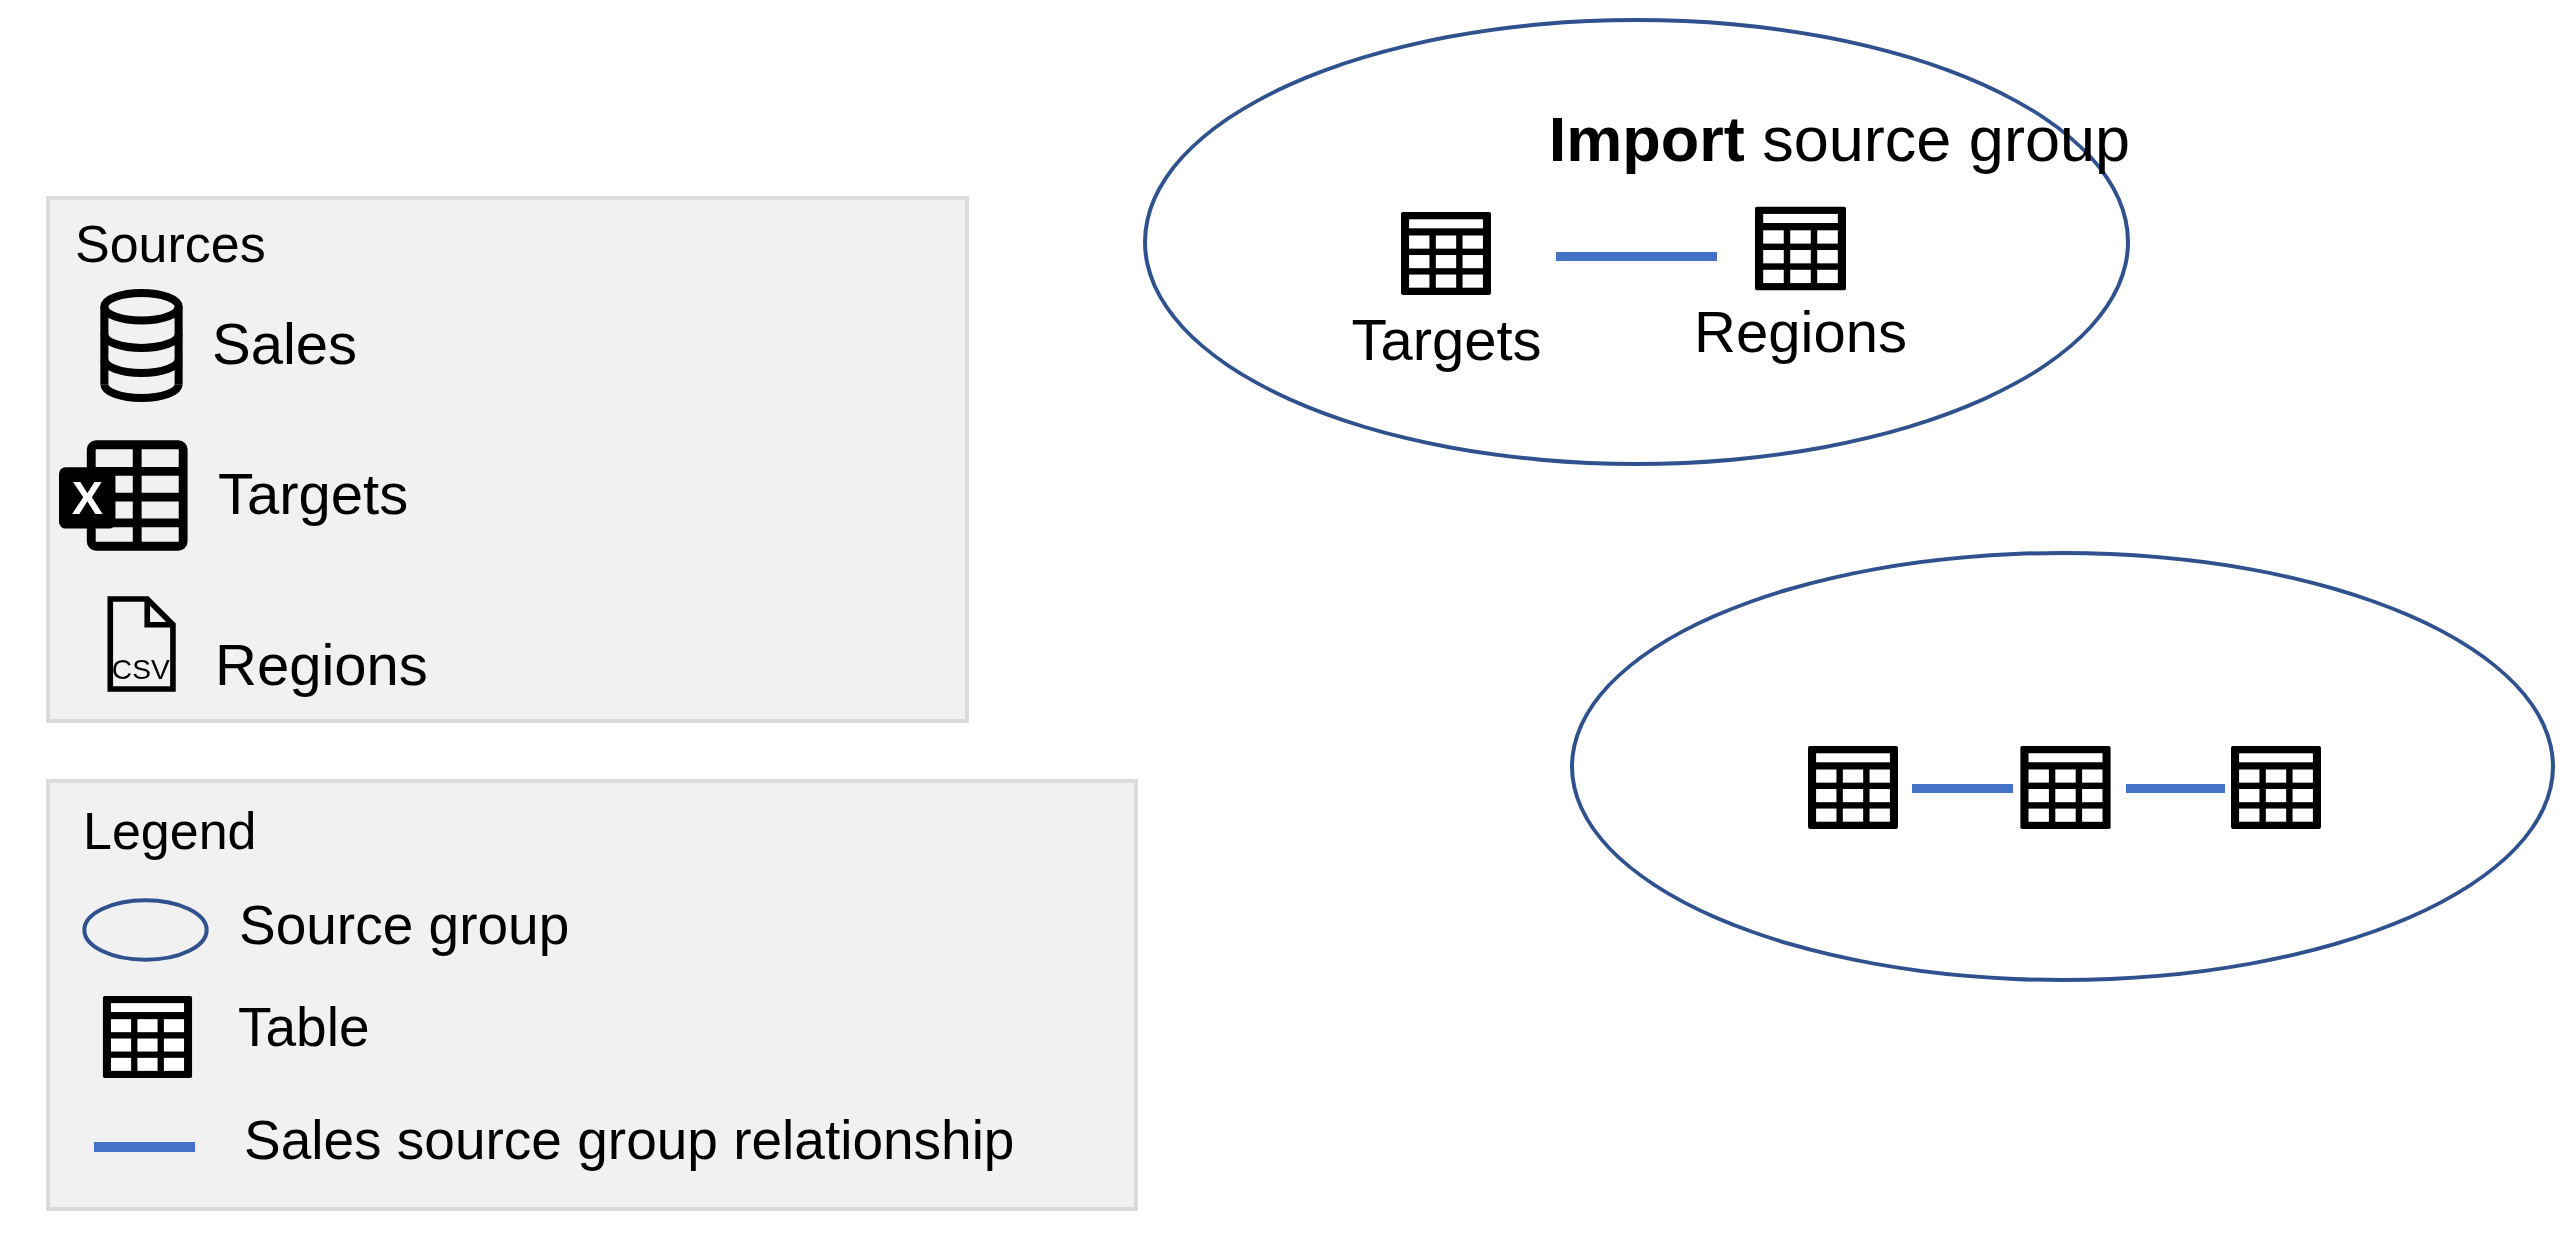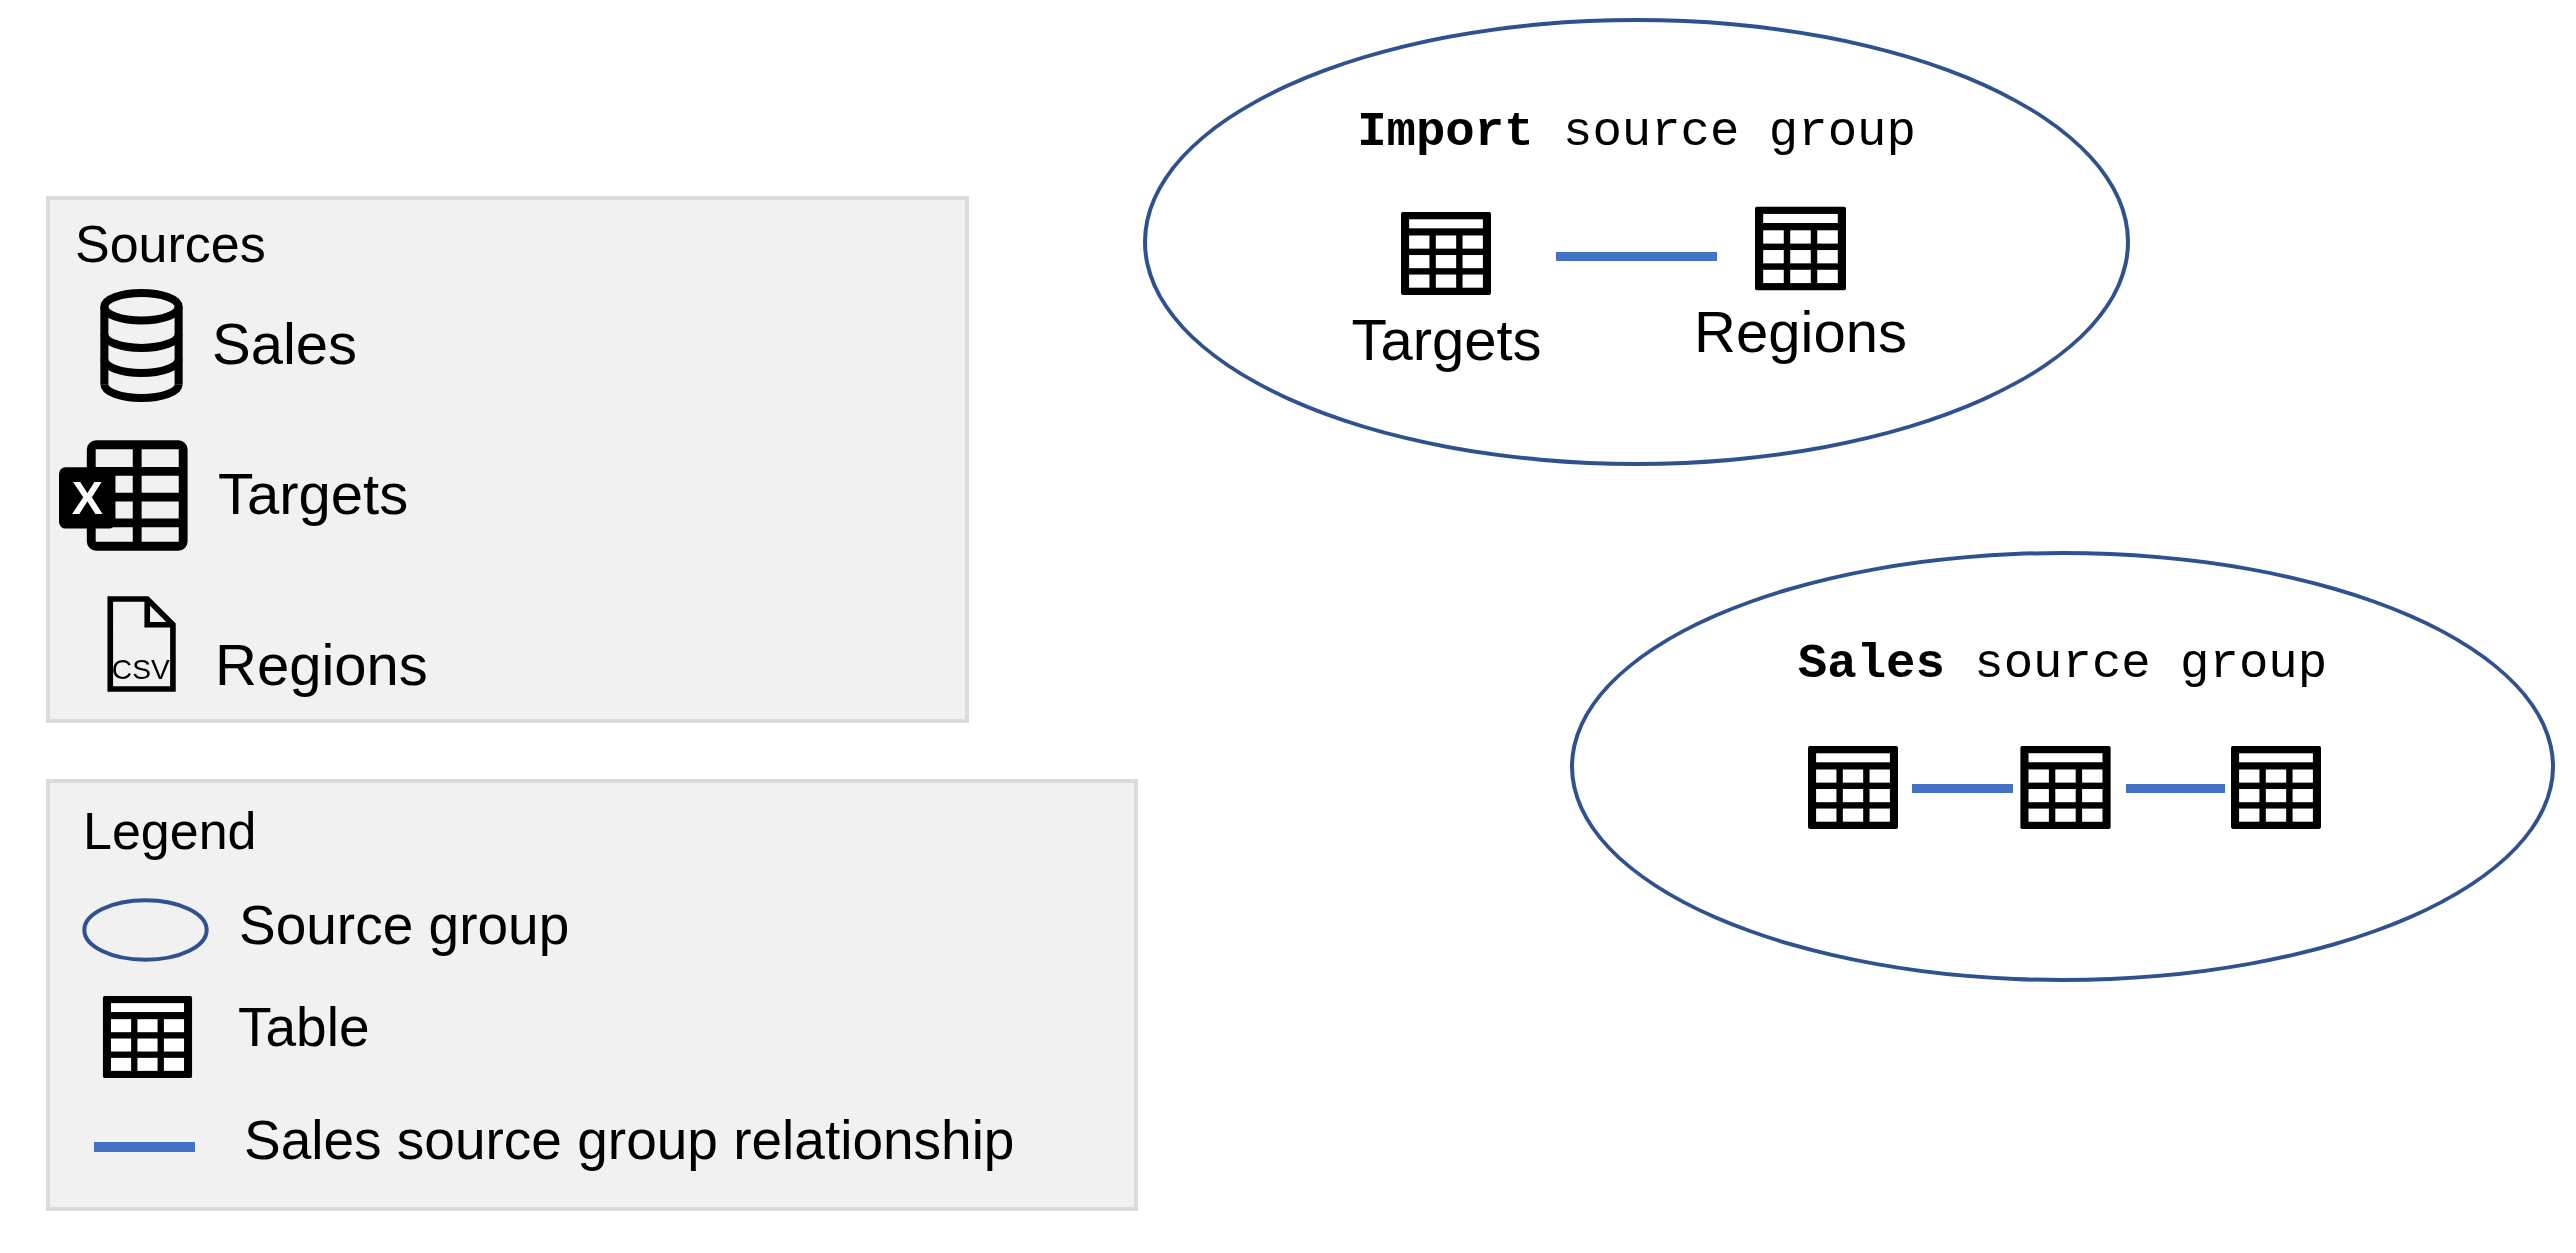--- a/index.html
+++ b/index.html
@@ -44,25 +44,24 @@
     border: 4px solid var(--group-outline, #2F528F);
     border-radius: 50%;
     box-sizing: border-box;
     background: transparent;
   }
   .ellipse-import { left: 1143px; top: 18px;  width: 987px; height: 448px; }
   .ellipse-sales  { left: 1570px; top: 551px; width: 985px; height: 431px; }
 
   .group-title {
     position: absolute;
-    font-size: 49px;
-    line-height: 1;
-    text-align: center;
-    white-space: nowrap;
-    font-family: Liberation Mono, monospace;
+    font-size: 63px;
+    line-height: 1;
+    text-align: right;
+    white-space: nowrap;
   }
   .group-title b { font-weight: bold; }
   .title-import { left: 1143px; top: 108px; width: 987px; }
   .title-sales  { left: 1570px; top: 640px; width: 985px; }
 
   .table-label {
     position: absolute;
     font-size: 58px;
     line-height: 1;
     text-align: center;
@@ -178,23 +177,20 @@
   <div class="rel-line" style="left:1556px; top:252px; width:161px; height:9px;"></div>
   <div class="abs" style="left:1755px; top:206px;">
     <svg width="91" height="85" viewBox="0 0 100 92">
         <use href="#def-table-icon"></use>
       </svg>
   </div>
   <div class="table-label" style="left:1285px; top:311px; width:323px;">Targets</div>
   <div class="table-label" style="left:1639px; top:303px; width:323px;">Regions</div>
 
   <div class="group-ellipse ellipse-sales"></div>
-  <div class="group-title title-sales">
-    <b>Sales</b><span> source group</span>
-  </div>
 
   <div class="abs" style="left:1808px; top:746px;">
     <svg width="90" height="83" viewBox="0 0 100 92">
         <use href="#def-table-icon"></use>
       </svg>
   </div>
   <div class="rel-line" style="left:1912px; top:784px; width:101px; height:9px;"></div>
   <div class="abs" style="left:2020px; top:746px;">
     <svg width="91" height="83" viewBox="0 0 100 92">
         <use href="#def-table-icon"></use>

